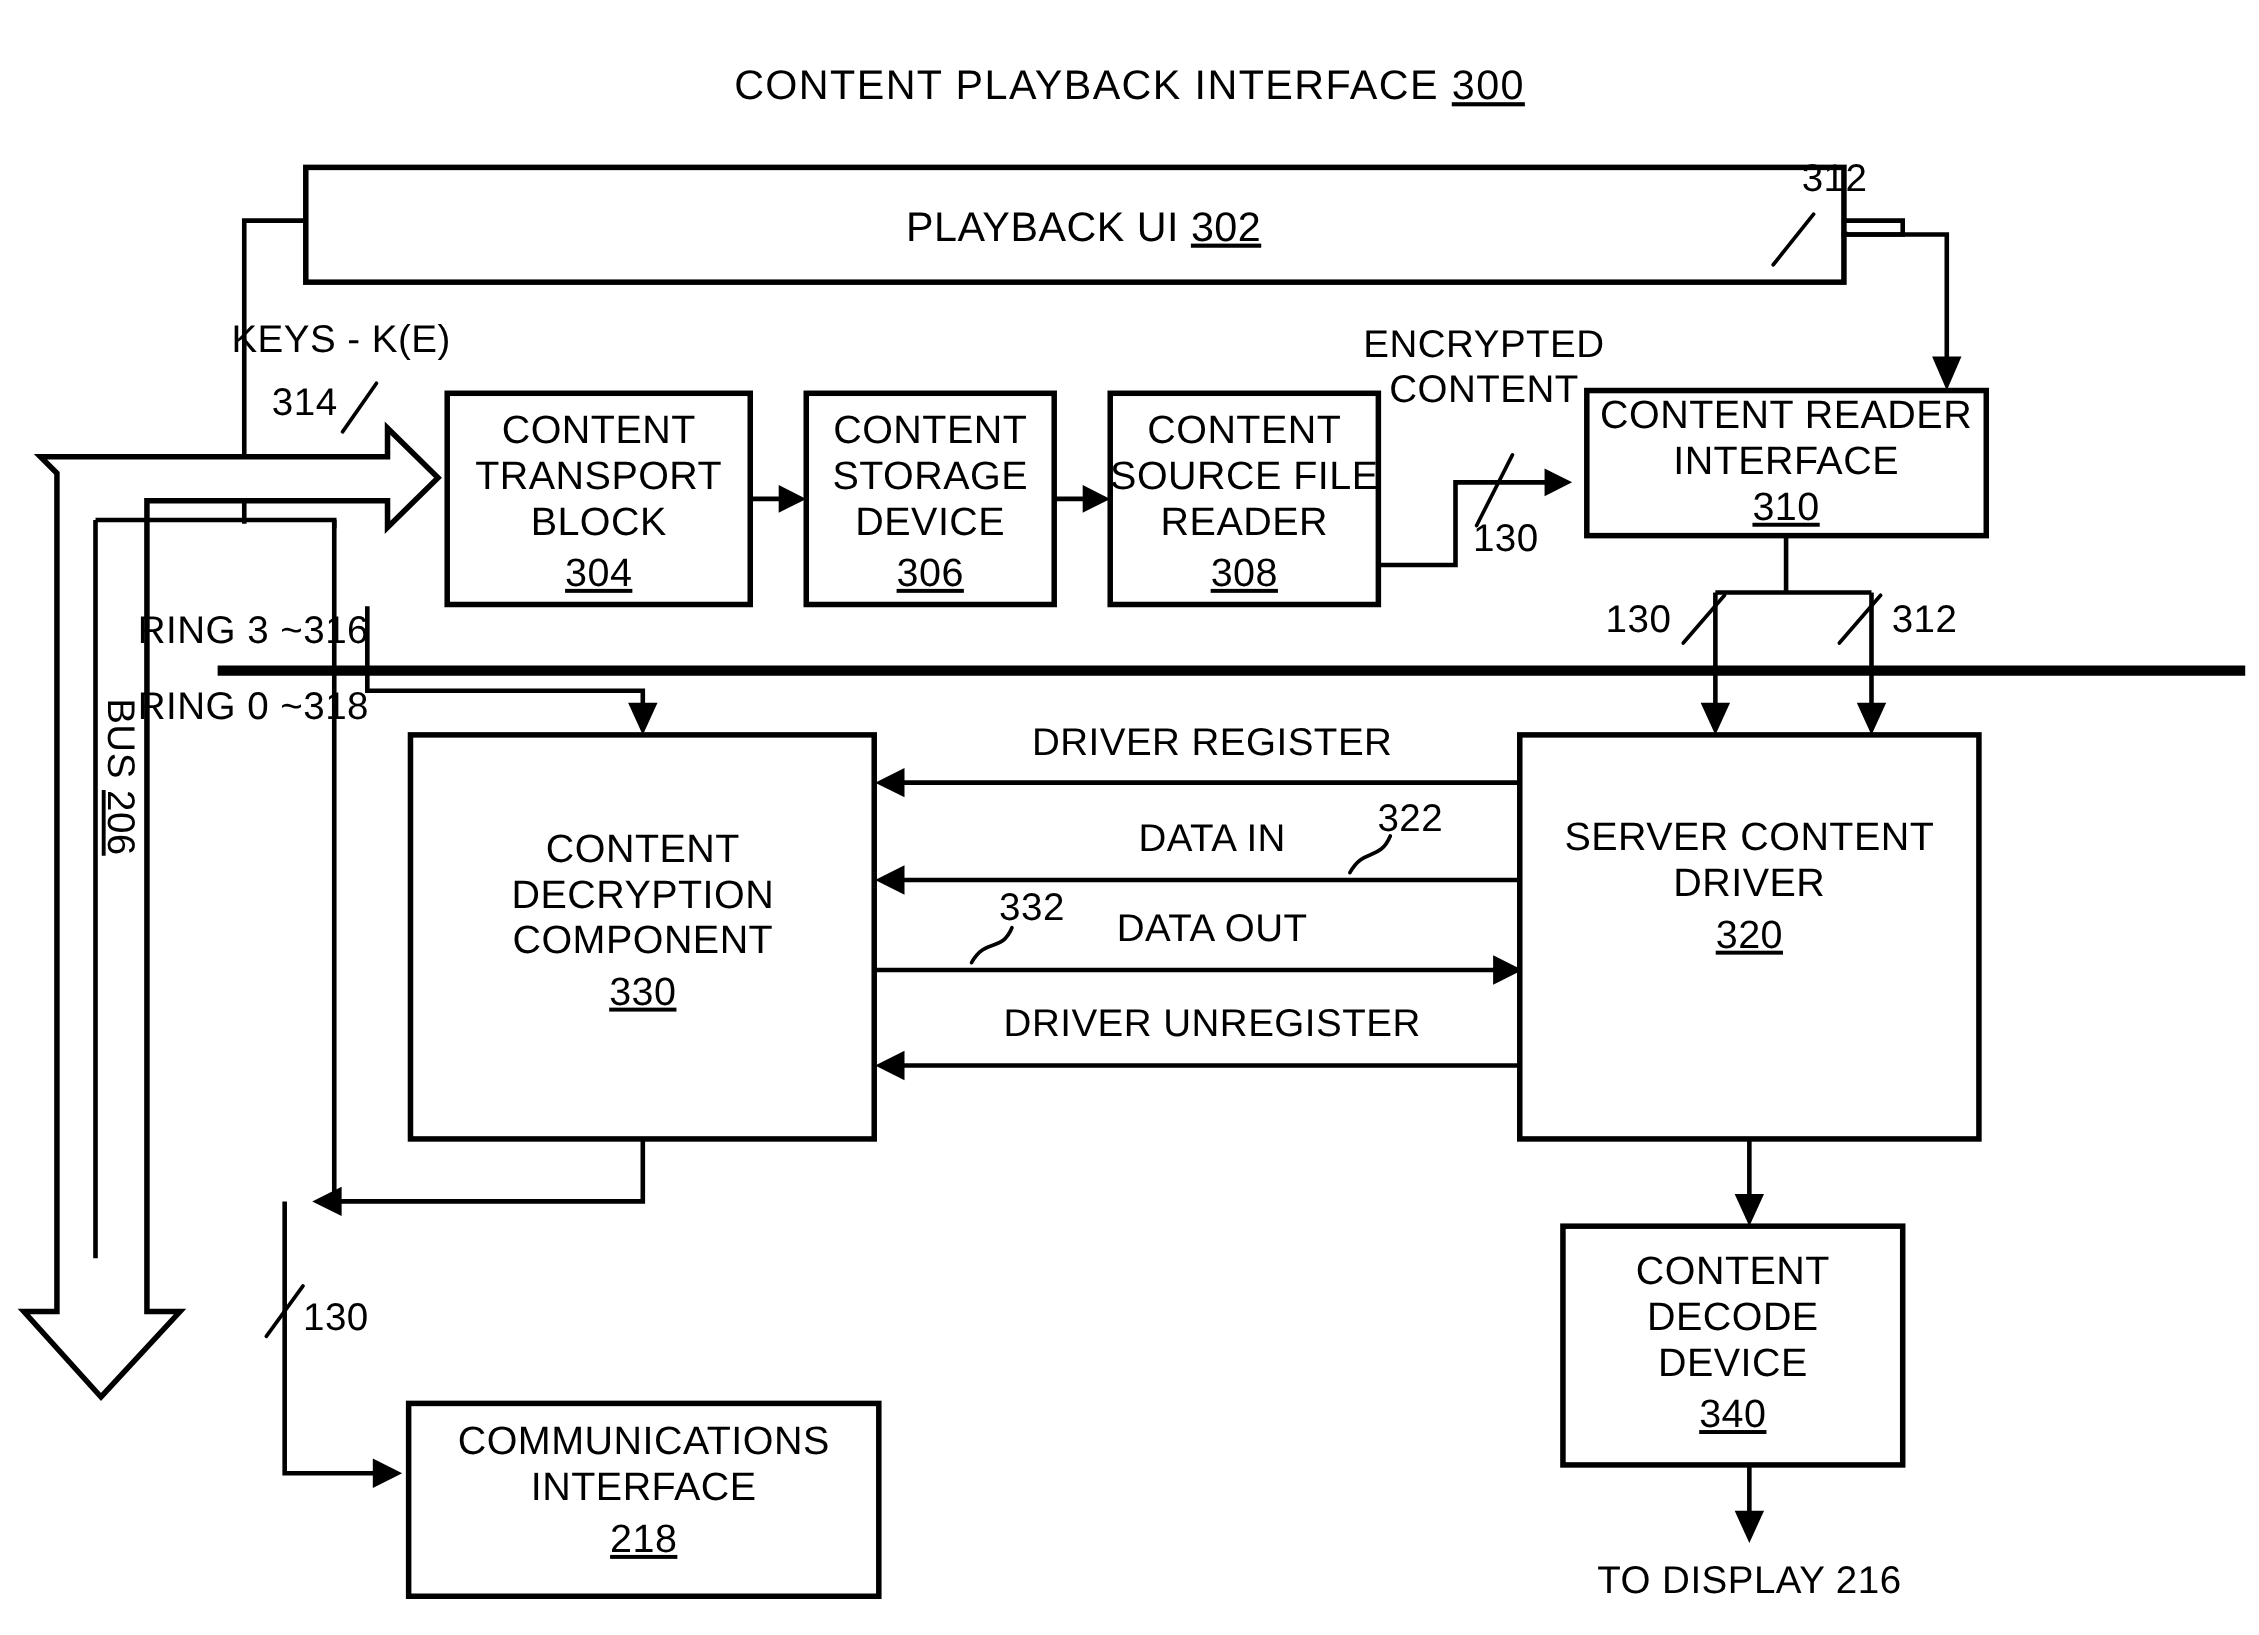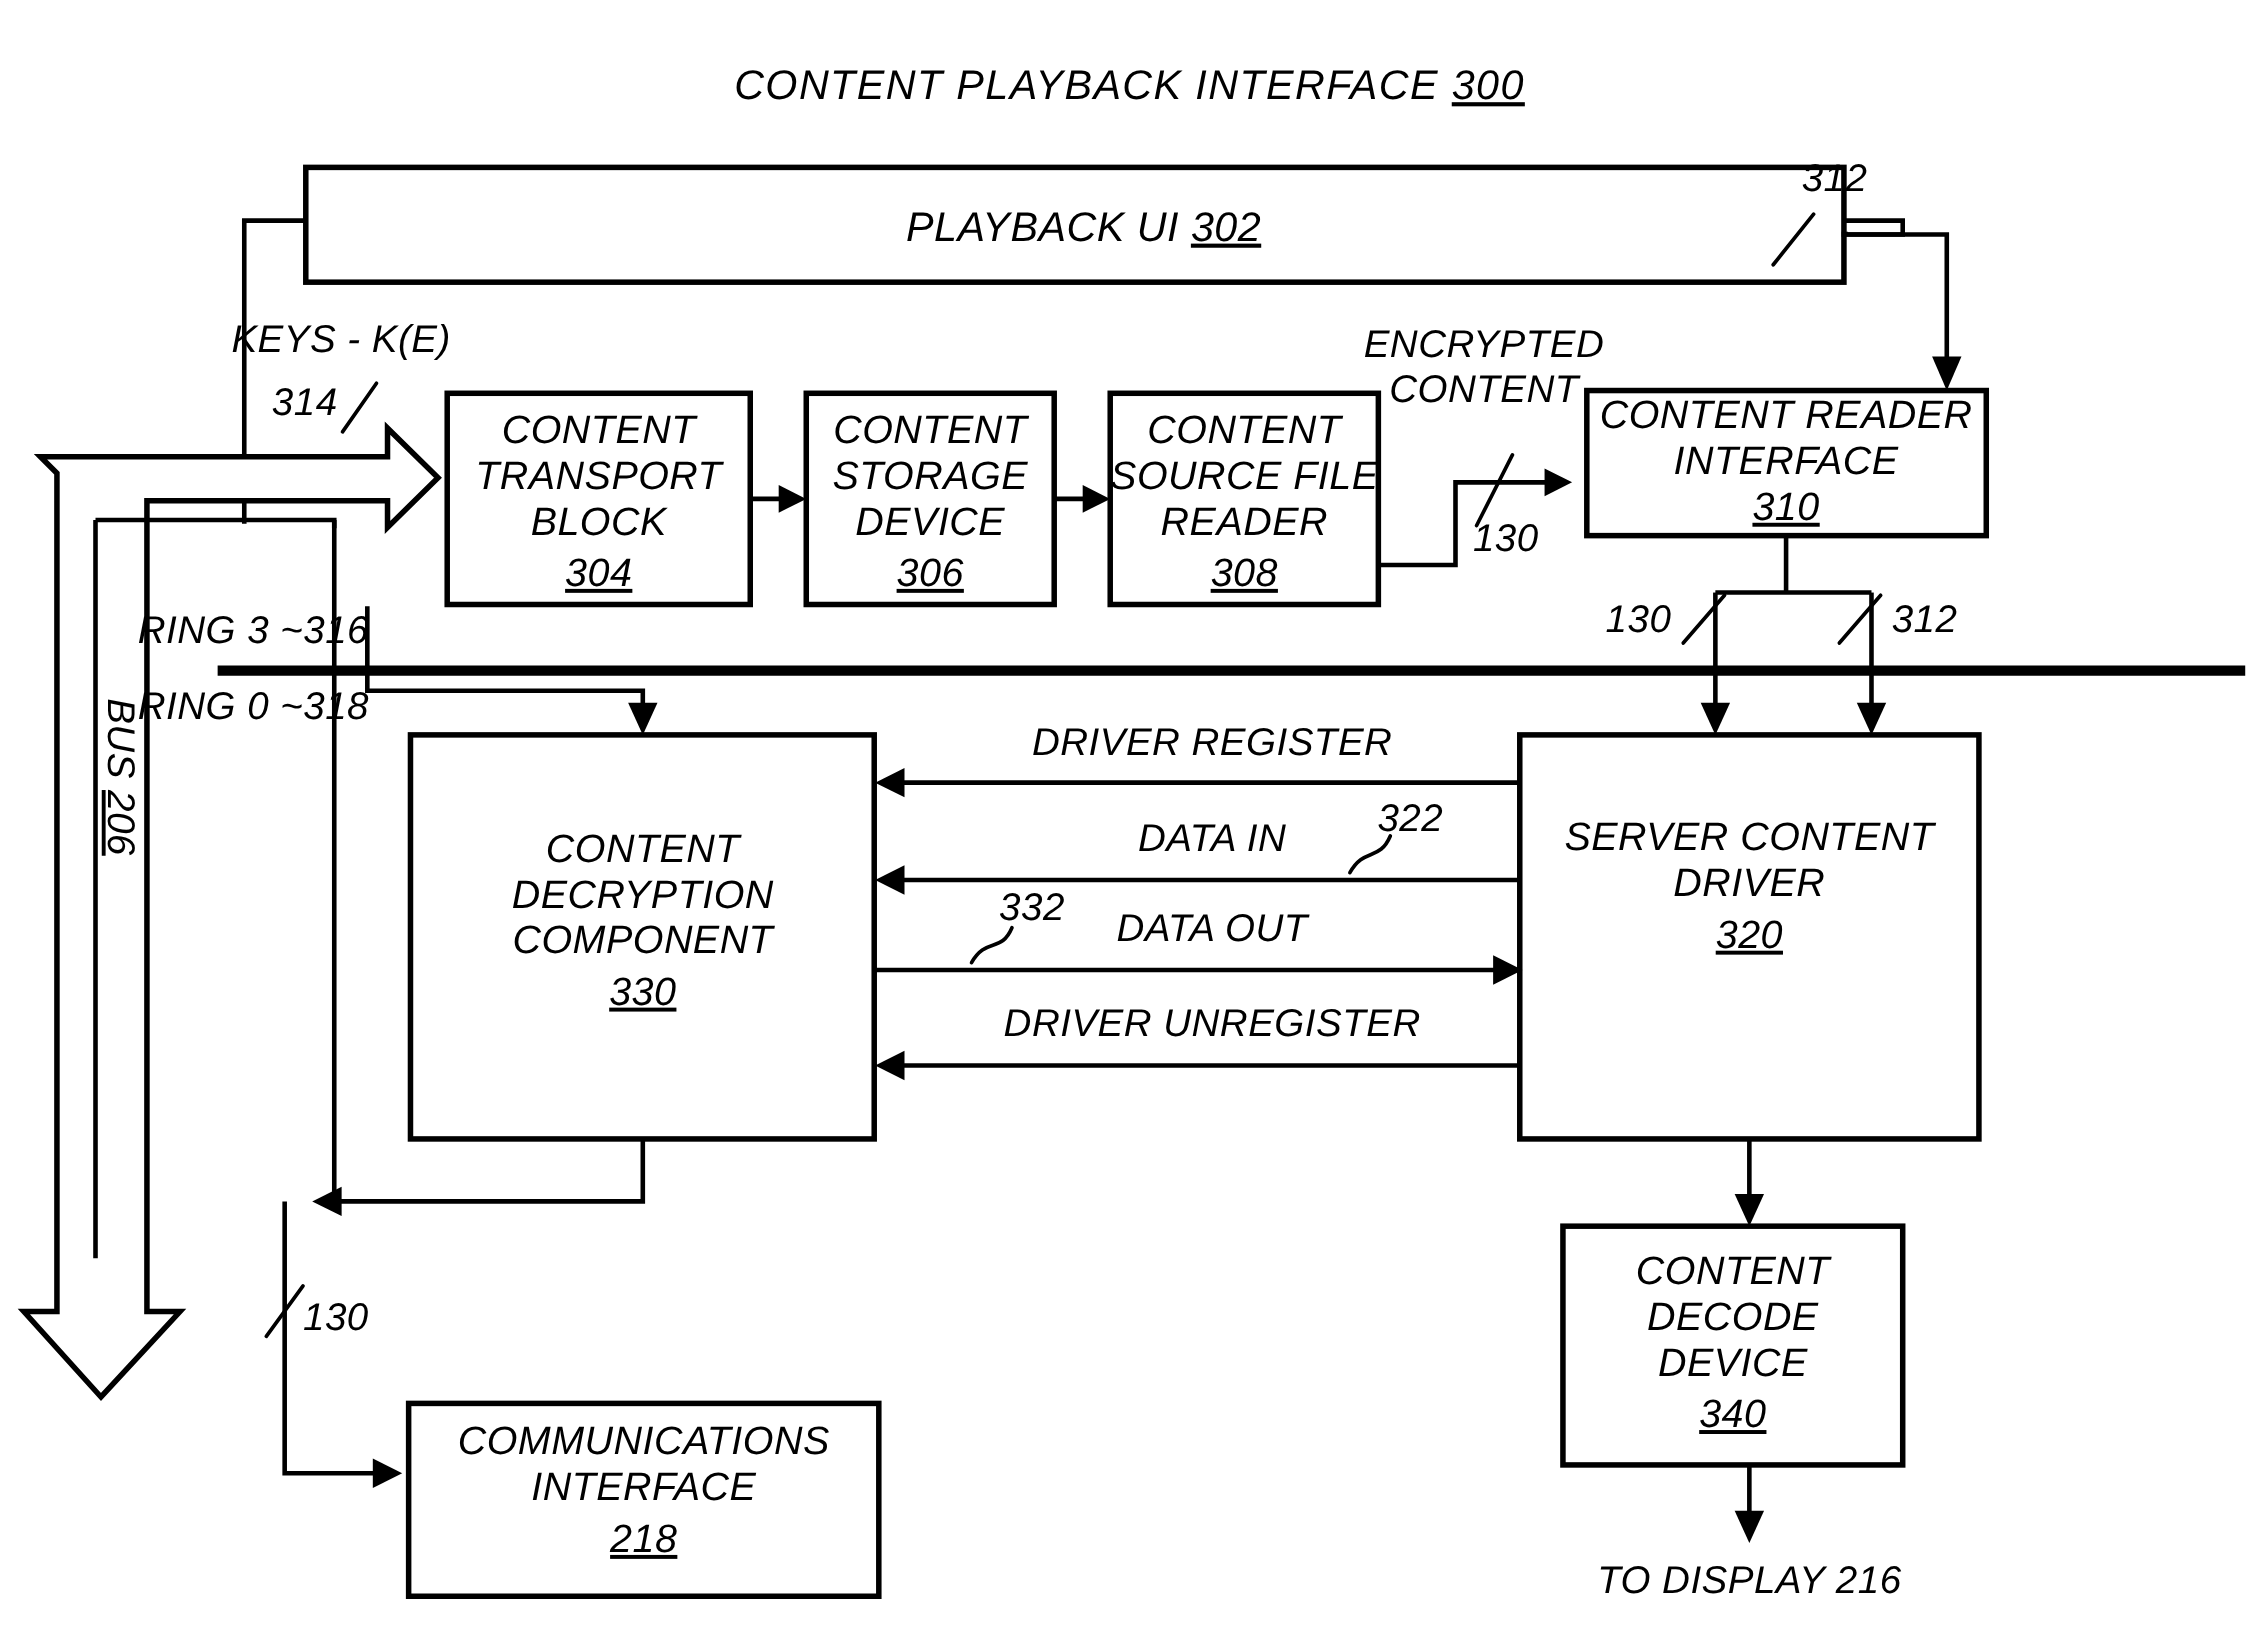--- a/index.html
+++ b/index.html
@@ -12,21 +12,20 @@
     width: 2259px;
     height: 1636px;
     font-family: "Liberation Sans", sans-serif;
     color: #000000;
     overflow: hidden;
   }
   #figure {
     position: relative;
     width: 2259px;
     height: 1636px;
-    font-style: italic;
   }
   svg.diagram {
     position: absolute;
     top: 0;
     left: 0;
     width: 2259px;
     height: 1636px;
     display: block;
   }
   .stroke {

